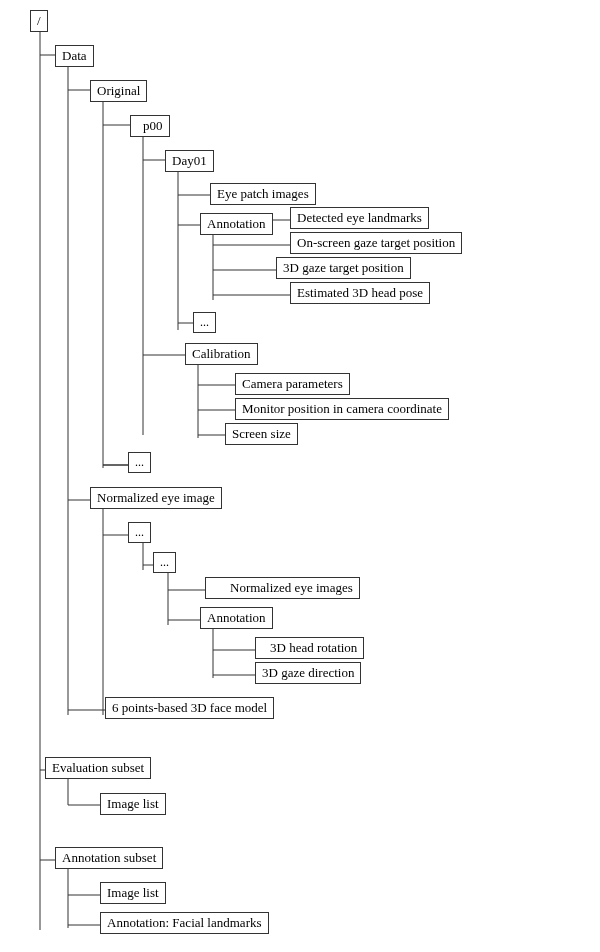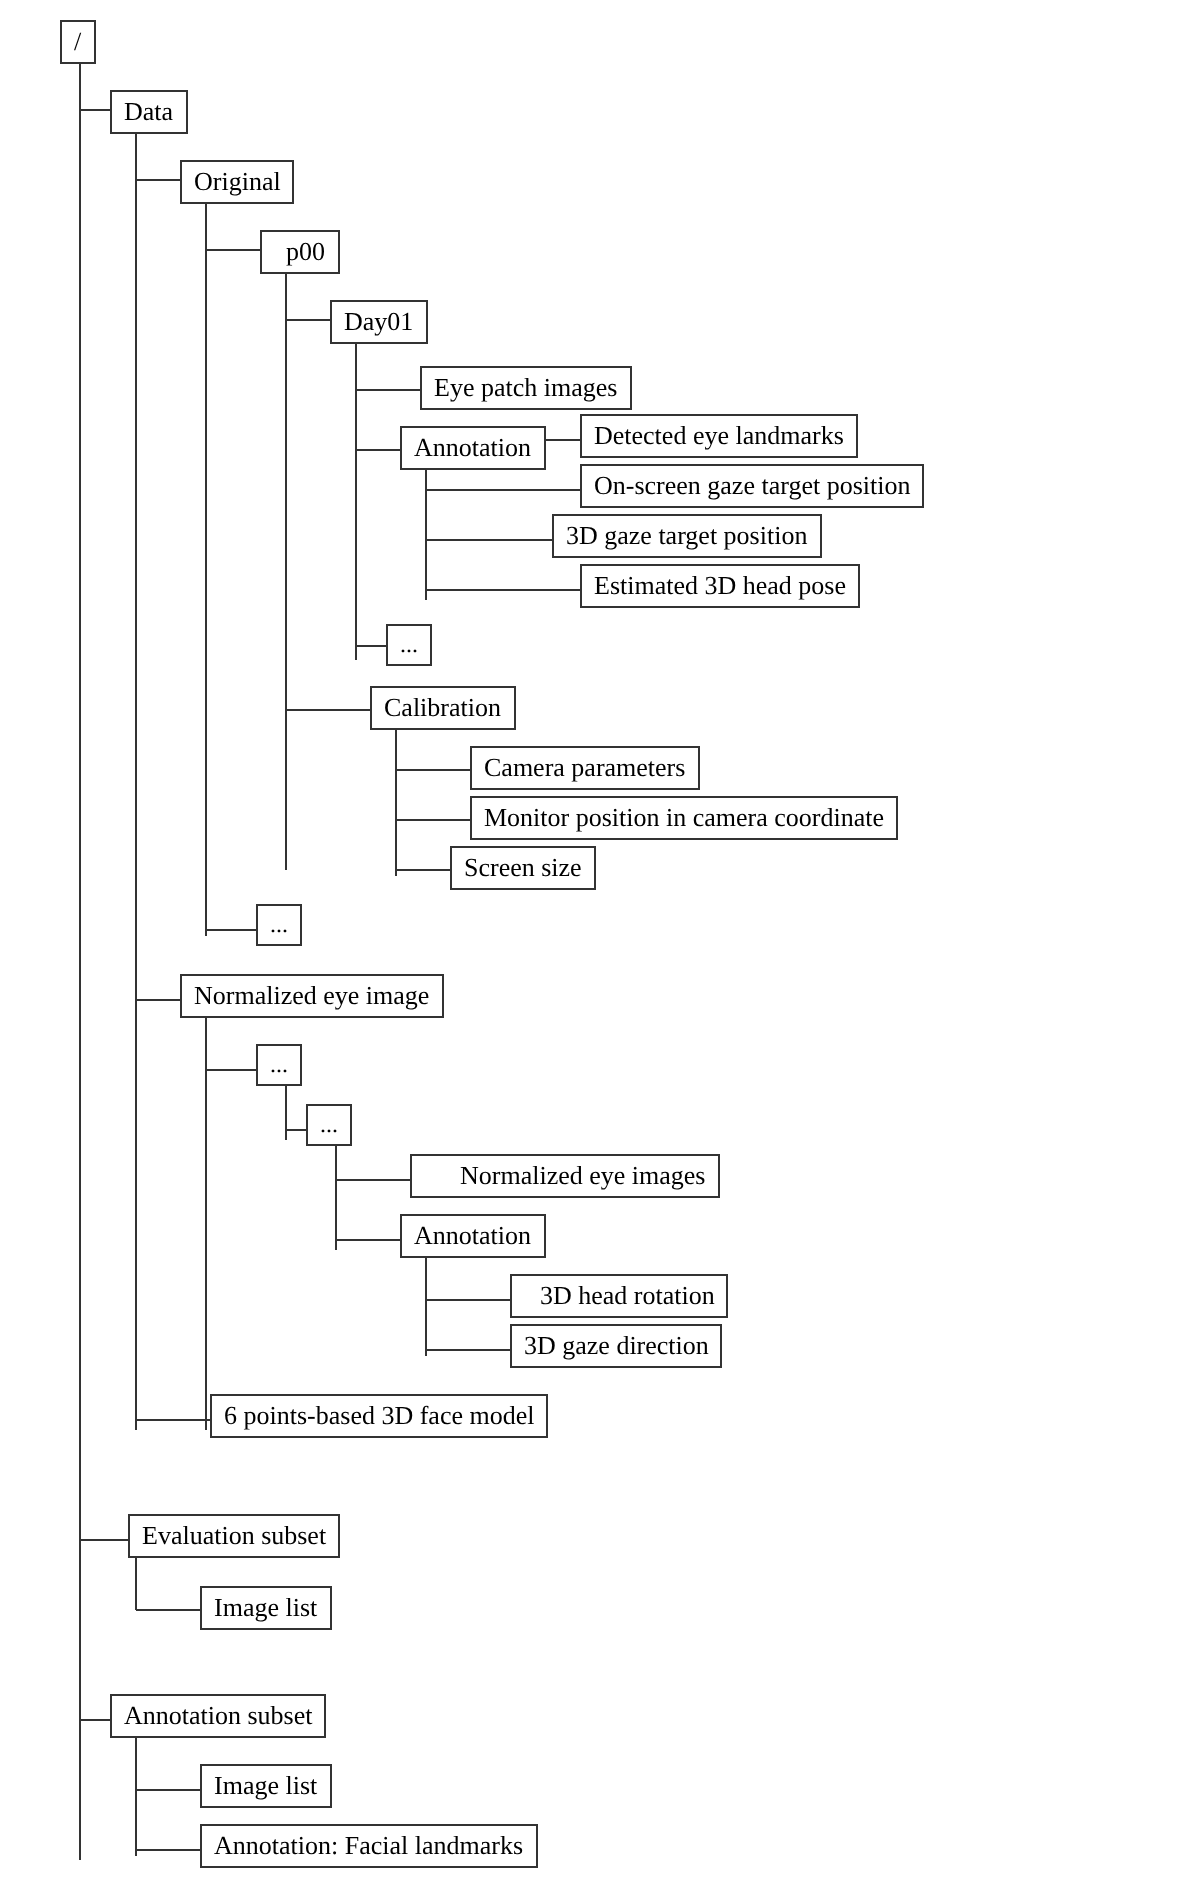--- a/index.html
+++ b/index.html
@@ -224,21 +224,21 @@
   </div>
 
   <div class="node" style="left:255px; top:662px;">
     <span>3D gaze direction</span>
   </div>
 
   <div class="node" style="left:105px; top:697px;">
     <span>6 points-based 3D face model</span>
   </div>
 
-  <div class="node" style="left:64px; top:757px;">
+  <div class="node" style="left:45px; top:757px;">
     <span>Evaluation subset</span>
   </div>
 
   <div class="node" style="left:100px; top:793px;">
     <span>Image list</span>
   </div>
 
   <div class="node" style="left:55px; top:847px;">
     <span>Annotation subset</span>
   </div>

